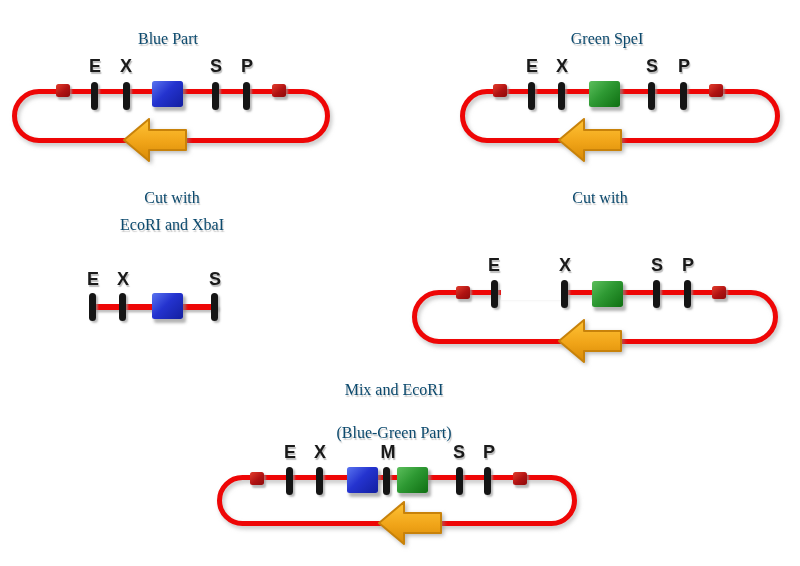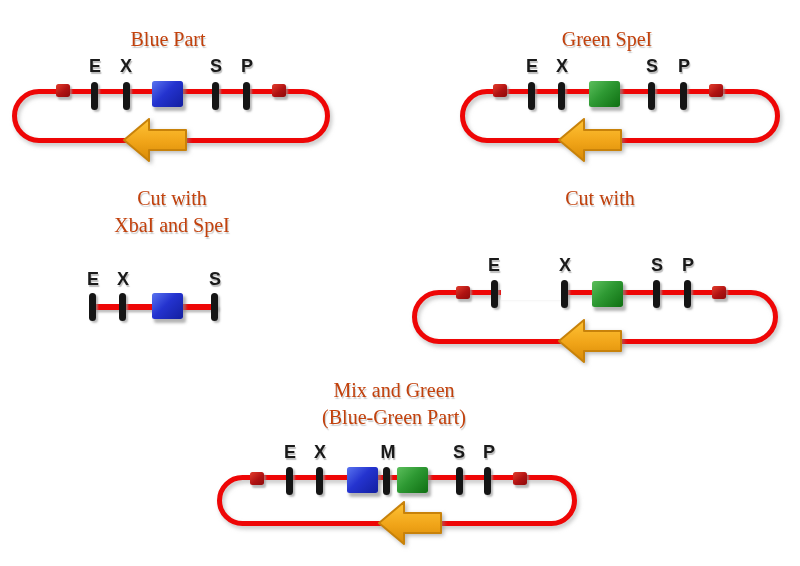--- a/index.html
+++ b/index.html
@@ -3,21 +3,21 @@
 <meta charset="utf-8">
 <style>
   html,body{margin:0;padding:0;background:#fff;}
   .stage{
     position:relative;width:800px;height:566px;background:#fff;overflow:hidden;
     font-family:"Liberation Sans",sans-serif;
   }
   .panel{position:absolute;inset:0;pointer-events:none;}
   .title{
     position:absolute;transform:translateX(-50%);white-space:nowrap;
-    font-family:"Liberation Serif",serif;font-size:20px;line-height:26px;color:#c2410c;
+    font-family:"Liberation Serif",serif;font-size:16px;line-height:26px;color:#0c4a6e;
     text-shadow:1px 1.5px 1px rgba(175,175,175,.65);text-align:center;z-index:5;
   }
   .loop{
     position:absolute;border:5px solid #ee0606;border-radius:28px;z-index:1;
     filter:drop-shadow(2px 3px 2px rgba(150,150,150,.55));
   }
   .gap-mask{position:absolute;background:#fff;z-index:2;}
   .frag-line{
     position:absolute;height:6px;background:#ee0606;border-radius:2px;z-index:1;
     box-shadow:2px 2.5px 2px rgba(150,150,150,.6);
@@ -93,21 +93,21 @@
     <span class="site-label" style="left:562px;top:56px">X</span>
     <span class="site-label" style="left:652px;top:56px">S</span>
     <span class="site-label" style="left:684px;top:56px">P</span>
     <svg class="arrow" style="left:556px;top:114px" width="68" height="52" viewBox="0 0 68 52">
       <polygon points="3,26 28,5 28,16 65,16 65,36 28,36 28,47" fill="url(#ag)" stroke="#c8820a" stroke-width="2" stroke-linejoin="round"></polygon>
     </svg>
   </div>
 
   <div class="panel">
     <div class="title" style="left:172px;top:185px">Cut with</div>
-    <div class="title" style="left:172px;top:212px">XbaI and SpeI</div>
+    <div class="title" style="left:172px;top:212px">EcoRI and XbaI</div>
     <div class="frag-line" style="left:90px;top:304px;width:128px"></div>
     <div class="tick" style="left:89px;top:293px"></div>
     <div class="tick" style="left:119px;top:293px"></div>
     <div class="insert blue" style="left:152px;top:293px"></div>
     <div class="tick" style="left:211px;top:293px"></div>
     <span class="site-label" style="left:93px;top:269px">E</span>
     <span class="site-label" style="left:123px;top:269px">X</span>
     <span class="site-label" style="left:215px;top:269px">S</span>
   </div>
 
@@ -125,22 +125,22 @@
     <span class="site-label" style="left:494px;top:255px">E</span>
     <span class="site-label" style="left:565px;top:255px">X</span>
     <span class="site-label" style="left:657px;top:255px">S</span>
     <span class="site-label" style="left:688px;top:255px">P</span>
     <svg class="arrow" style="left:556px;top:315px" width="68" height="52" viewBox="0 0 68 52">
       <polygon points="3,26 28,5 28,16 65,16 65,36 28,36 28,47" fill="url(#ag)" stroke="#c8820a" stroke-width="2" stroke-linejoin="round"></polygon>
     </svg>
   </div>
 
   <div class="panel">
-    <div class="title" style="left:394px;top:377px">Mix and Green</div>
-    <div class="title" style="left:394px;top:404px">(Blue-Green Part)</div>
+    <div class="title" style="left:394px;top:377px">Mix and EcoRI</div>
+    <div class="title" style="left:394px;top:420px">(Blue-Green Part)</div>
     <div class="loop" style="left:217px;top:475px;width:350px;height:41px"></div>
     <div class="marker" style="left:250px;top:472px"></div>
     <div class="marker" style="left:513px;top:472px"></div>
     <div class="tick" style="left:286px;top:467px"></div>
     <div class="tick" style="left:316px;top:467px"></div>
     <div class="insert blue" style="left:347px;top:467px"></div>
     <div class="tick" style="left:383px;top:467px"></div>
     <div class="insert green" style="left:397px;top:467px"></div>
     <div class="tick" style="left:456px;top:467px"></div>
     <div class="tick" style="left:484px;top:467px"></div>

